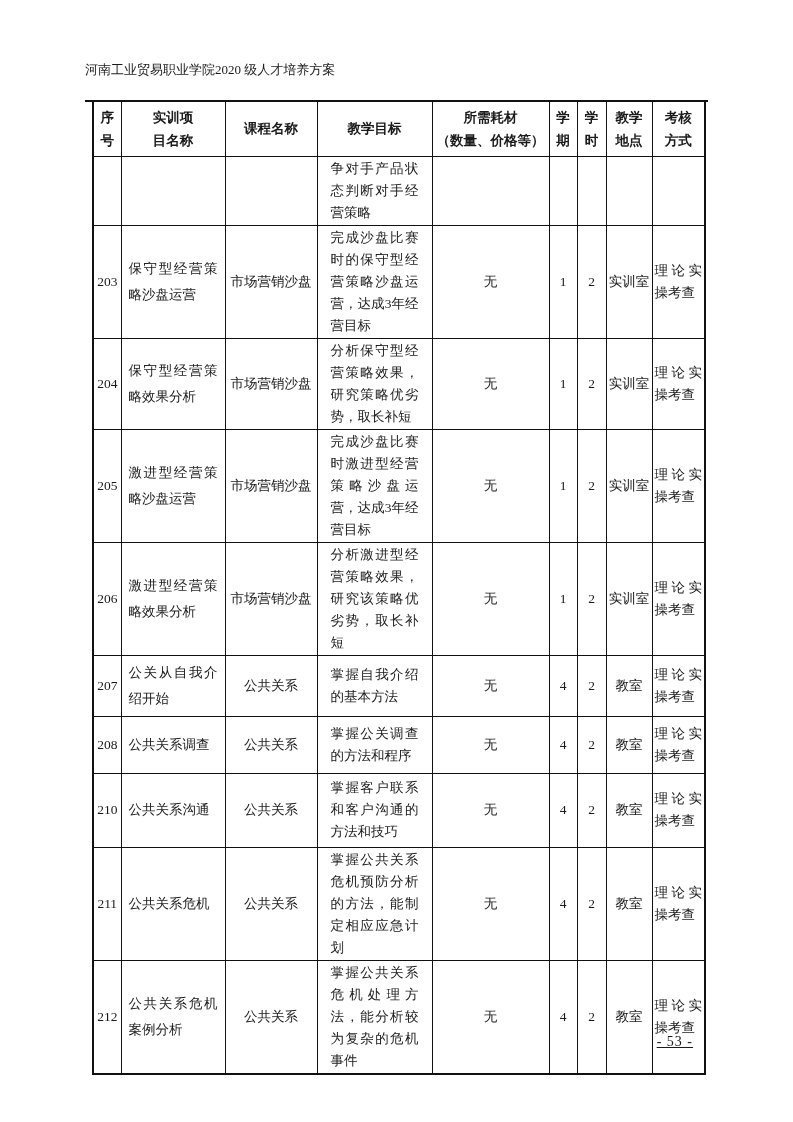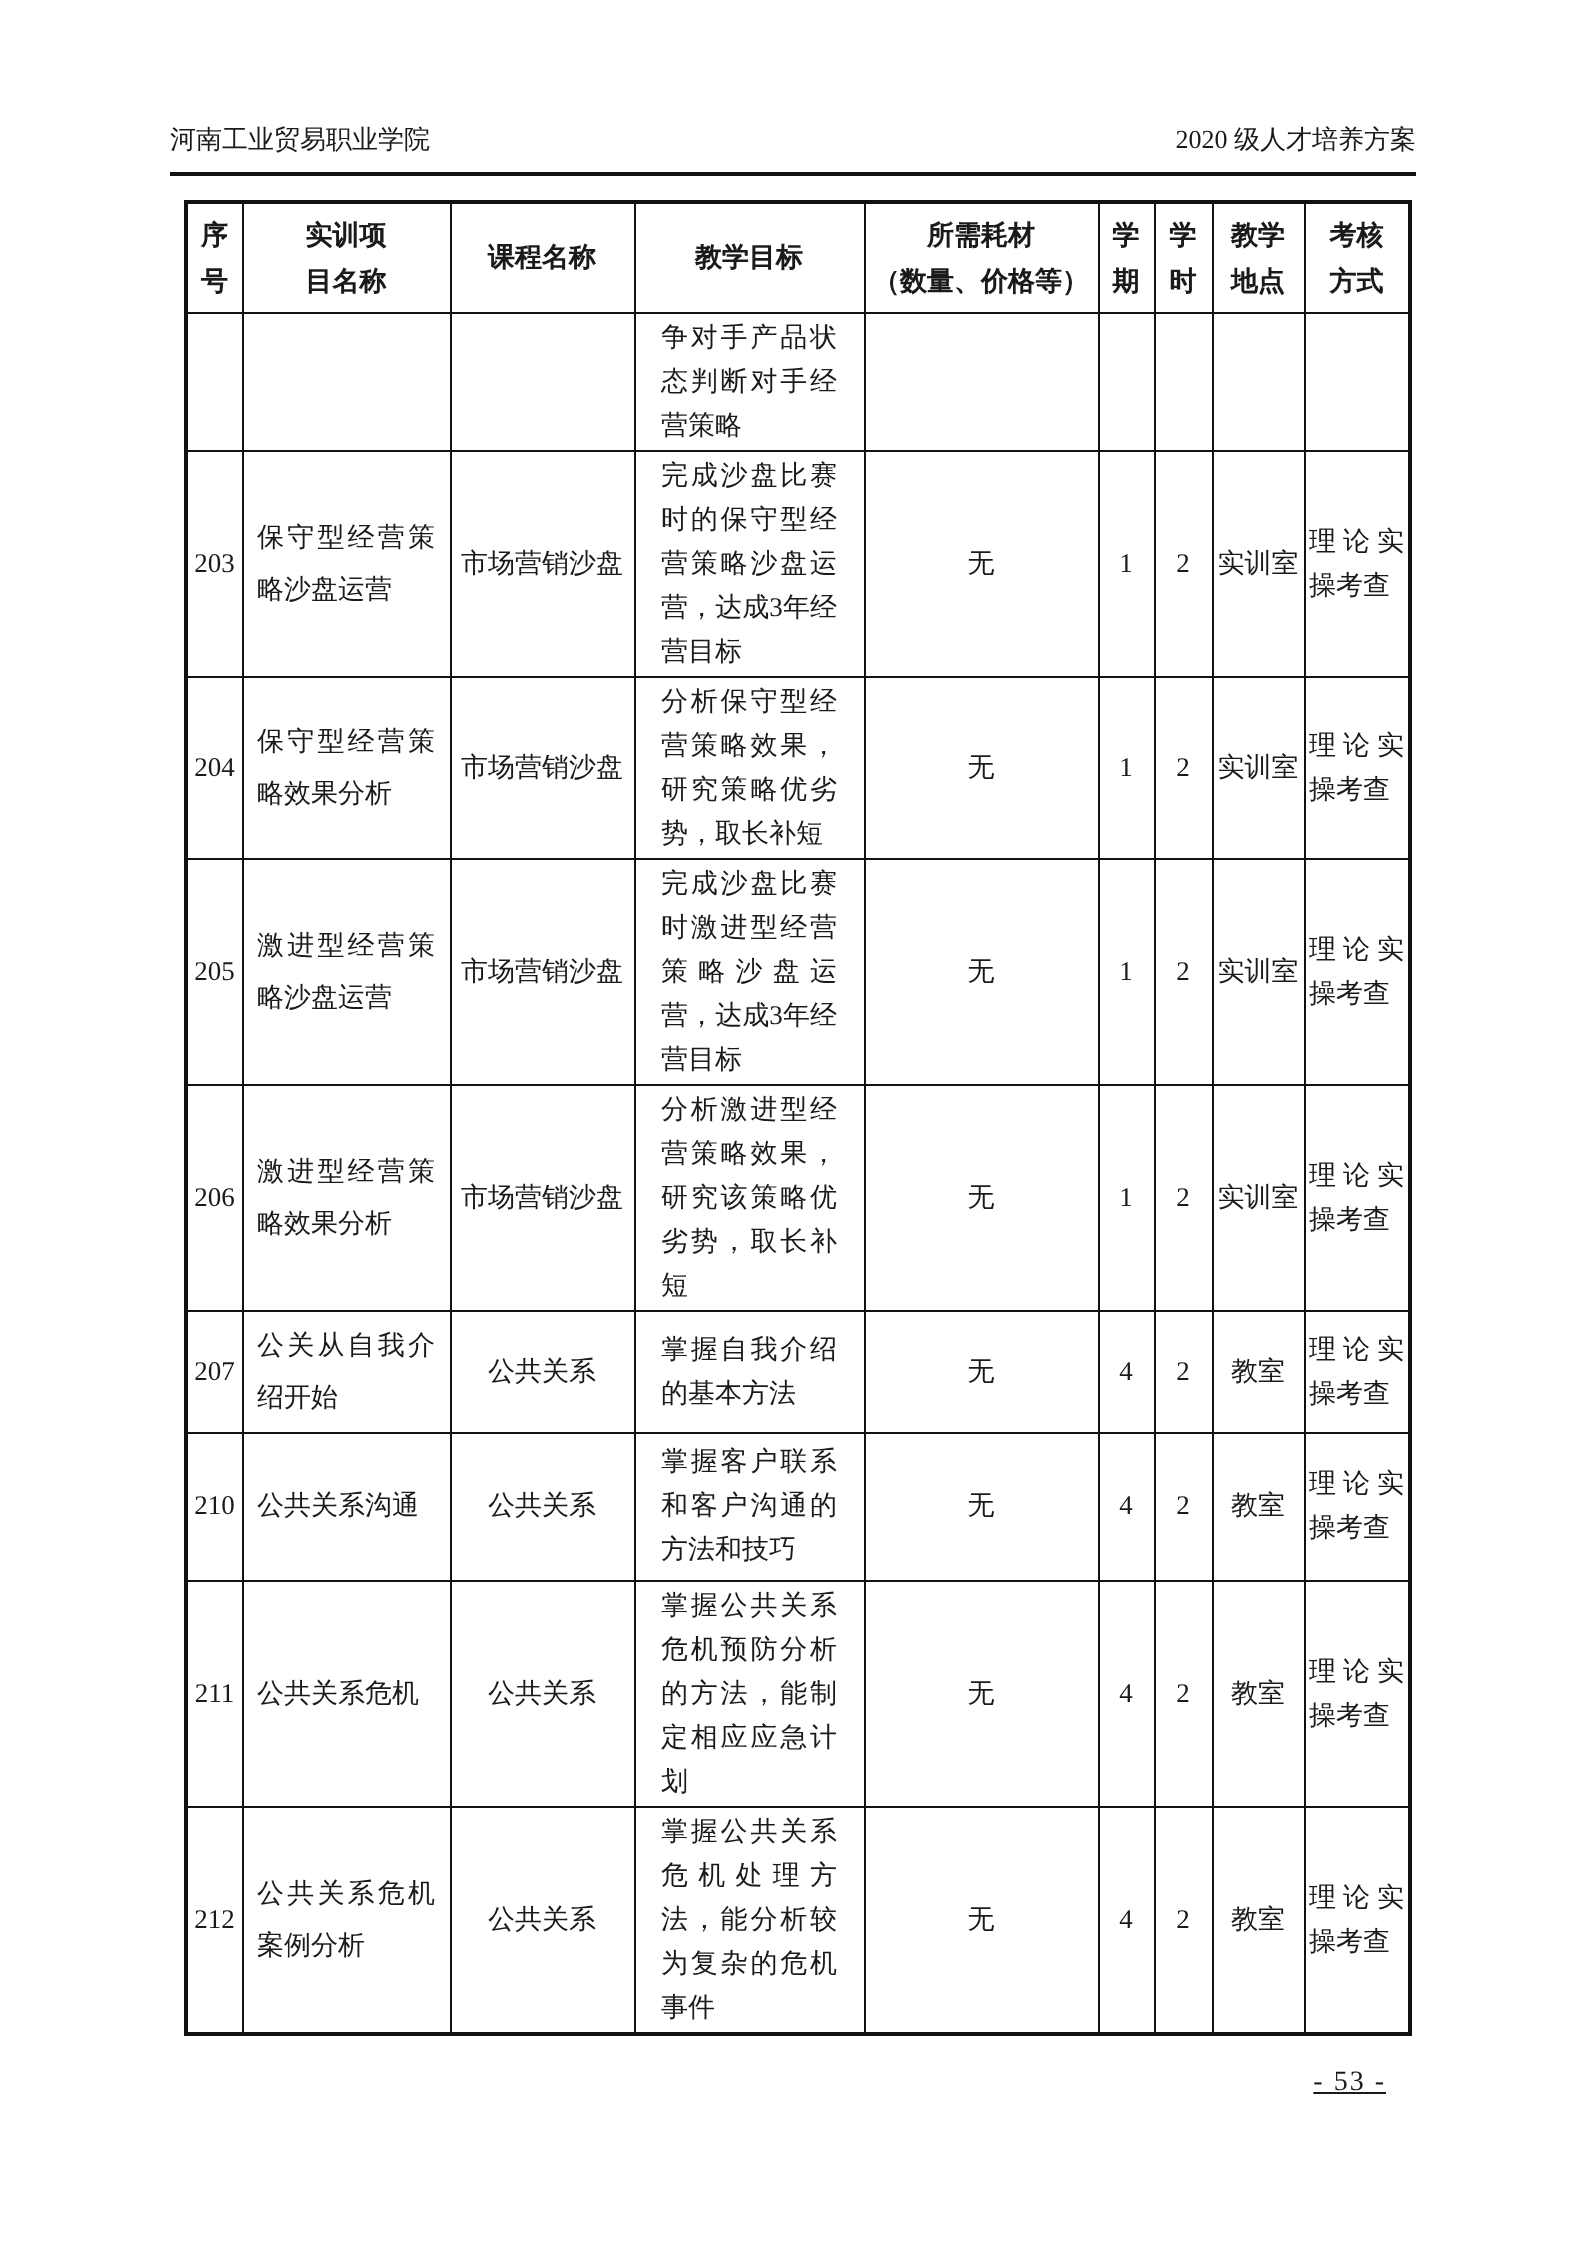--- a/index.html
+++ b/index.html
@@ -15,26 +15,25 @@
     font-family: "Liberation Serif", "DejaVu Serif", serif;
     color: #1a1a1a;
     overflow: hidden;
   }
   .running-header {
     position: absolute;
     left: 85px;
     top: 60px;
     width: 623px;
     display: flex;
-    justify-content: space-between;
     align-items: flex-end;
     font-size: 13px;
     line-height: 20px;
     border-bottom: 2px solid #111;
-    padding-bottom: 6px;
+    padding-bottom: 20px;
   }
   table.training-table {
     position: absolute;
     left: 92px;
     top: 100px;
     border-collapse: collapse;
     table-layout: fixed;
     border: 2px solid #111;
   }
   .training-table th,
@@ -184,20 +183,31 @@
           <td class="c">207</td>
           <td class="j project">公关从自我介绍开始</td>
           <td class="c">公共关系</td>
           <td class="j objective">掌握自我介绍的基本方法</td>
           <td class="c">无</td>
           <td class="c">4</td>
           <td class="c">2</td>
           <td class="c">教室</td>
           <td class="j assess">理论实操考查</td>
         </tr>
+        <tr style="height: 48px;">
+          <td class="c">208</td>
+          <td class="j project">公共关系调查</td>
+          <td class="c">公共关系</td>
+          <td class="j objective">掌握公关调查的方法和程序</td>
+          <td class="c">无</td>
+          <td class="c">4</td>
+          <td class="c">2</td>
+          <td class="c">教室</td>
+          <td class="j assess">理论实操考查</td>
+        </tr>
         <tr style="height: 74px;">
           <td class="c">210</td>
           <td class="j project">公共关系沟通</td>
           <td class="c">公共关系</td>
           <td class="j objective">掌握客户联系和客户沟通的方法和技巧</td>
           <td class="c">无</td>
           <td class="c">4</td>
           <td class="c">2</td>
           <td class="c">教室</td>
           <td class="j assess">理论实操考查</td>

